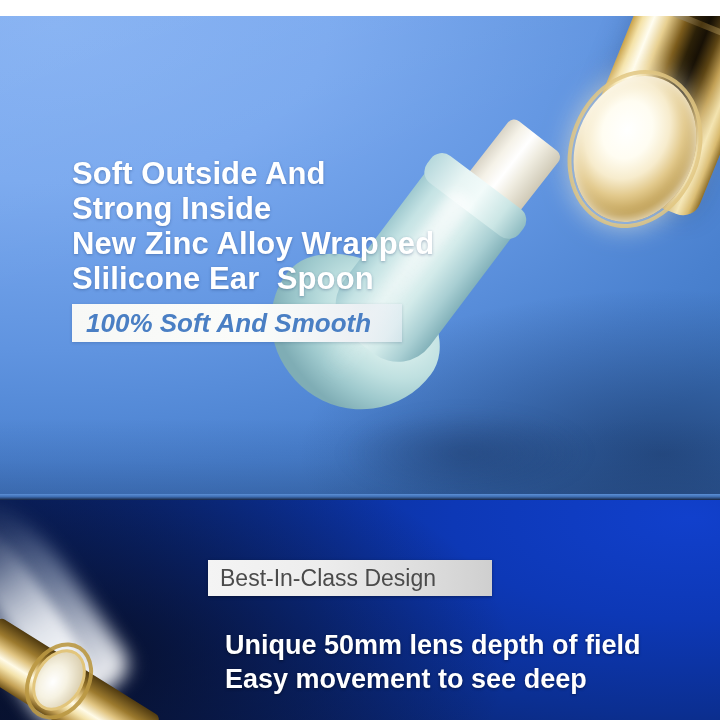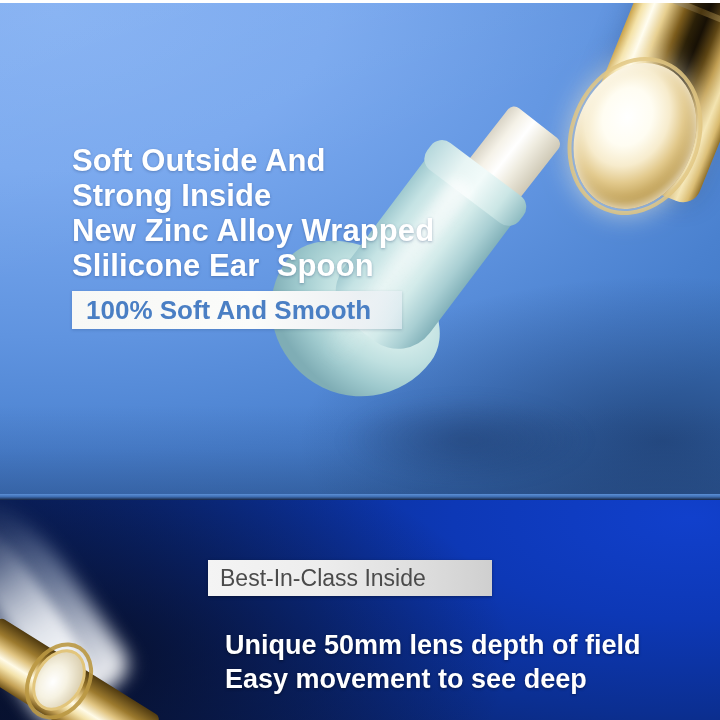--- a/index.html
+++ b/index.html
@@ -17,21 +17,21 @@
     width: 720px;
     height: 720px;
     overflow: hidden;
     user-select: none;
   }
 
   
   .panel-top {
     position: absolute;
     left: 0;
-    top: 3px;
+    top: 16px;
     width: 720px;
     height: 498px;
     overflow: hidden;
     background:
       radial-gradient(125% 105% at 8% 2%, #83b0f2 0%, #7aa9ef 30%, #6094e0 62%, #4a81cf 85%, #3f77c3 100%);
   }
   
   .top-shade {
     position: absolute;
     left: 0; top: 0;
@@ -229,20 +229,21 @@
     display: flex;
     align-items: center;
     padding-left: 14px;
     box-sizing: border-box;
     color: #4a7fc4;
     font-size: 26px;
     font-weight: bold;
     white-space: pre;
     background: linear-gradient(to right, #f7f8f6 0%, #fbfcfa 55%, #eef1f4 84%, rgba(232,238,246,0.55) 100%);
     box-shadow: 0 1px 3px rgba(16,40,86,0.20);
+    font-style: italic;
   }
 
   
   .divider {
     position: absolute;
     left: 0;
     top: 494px;
     width: 720px;
     height: 6px;
     background: linear-gradient(to bottom, #5c8fd6 0%, #3f6fb4 45%, #16233f 100%);
@@ -408,19 +409,19 @@
 
     <div class="beam"></div>
     <div class="beam-core"></div>
 
     <div class="dev-barrel"></div>
     <div class="dev-ring-outer"></div>
     <div class="dev-ring"></div>
   </div>
 
   <div class="badge-design">
-    <span>Best-In-Class Inside</span>
+    <span>Best-In-Class Design</span>
   </div>
 
   <p class="bottom-copy">Unique 50mm lens depth of field
 Easy movement to see deep</p>
 
 </div>
 
 </body></html>

